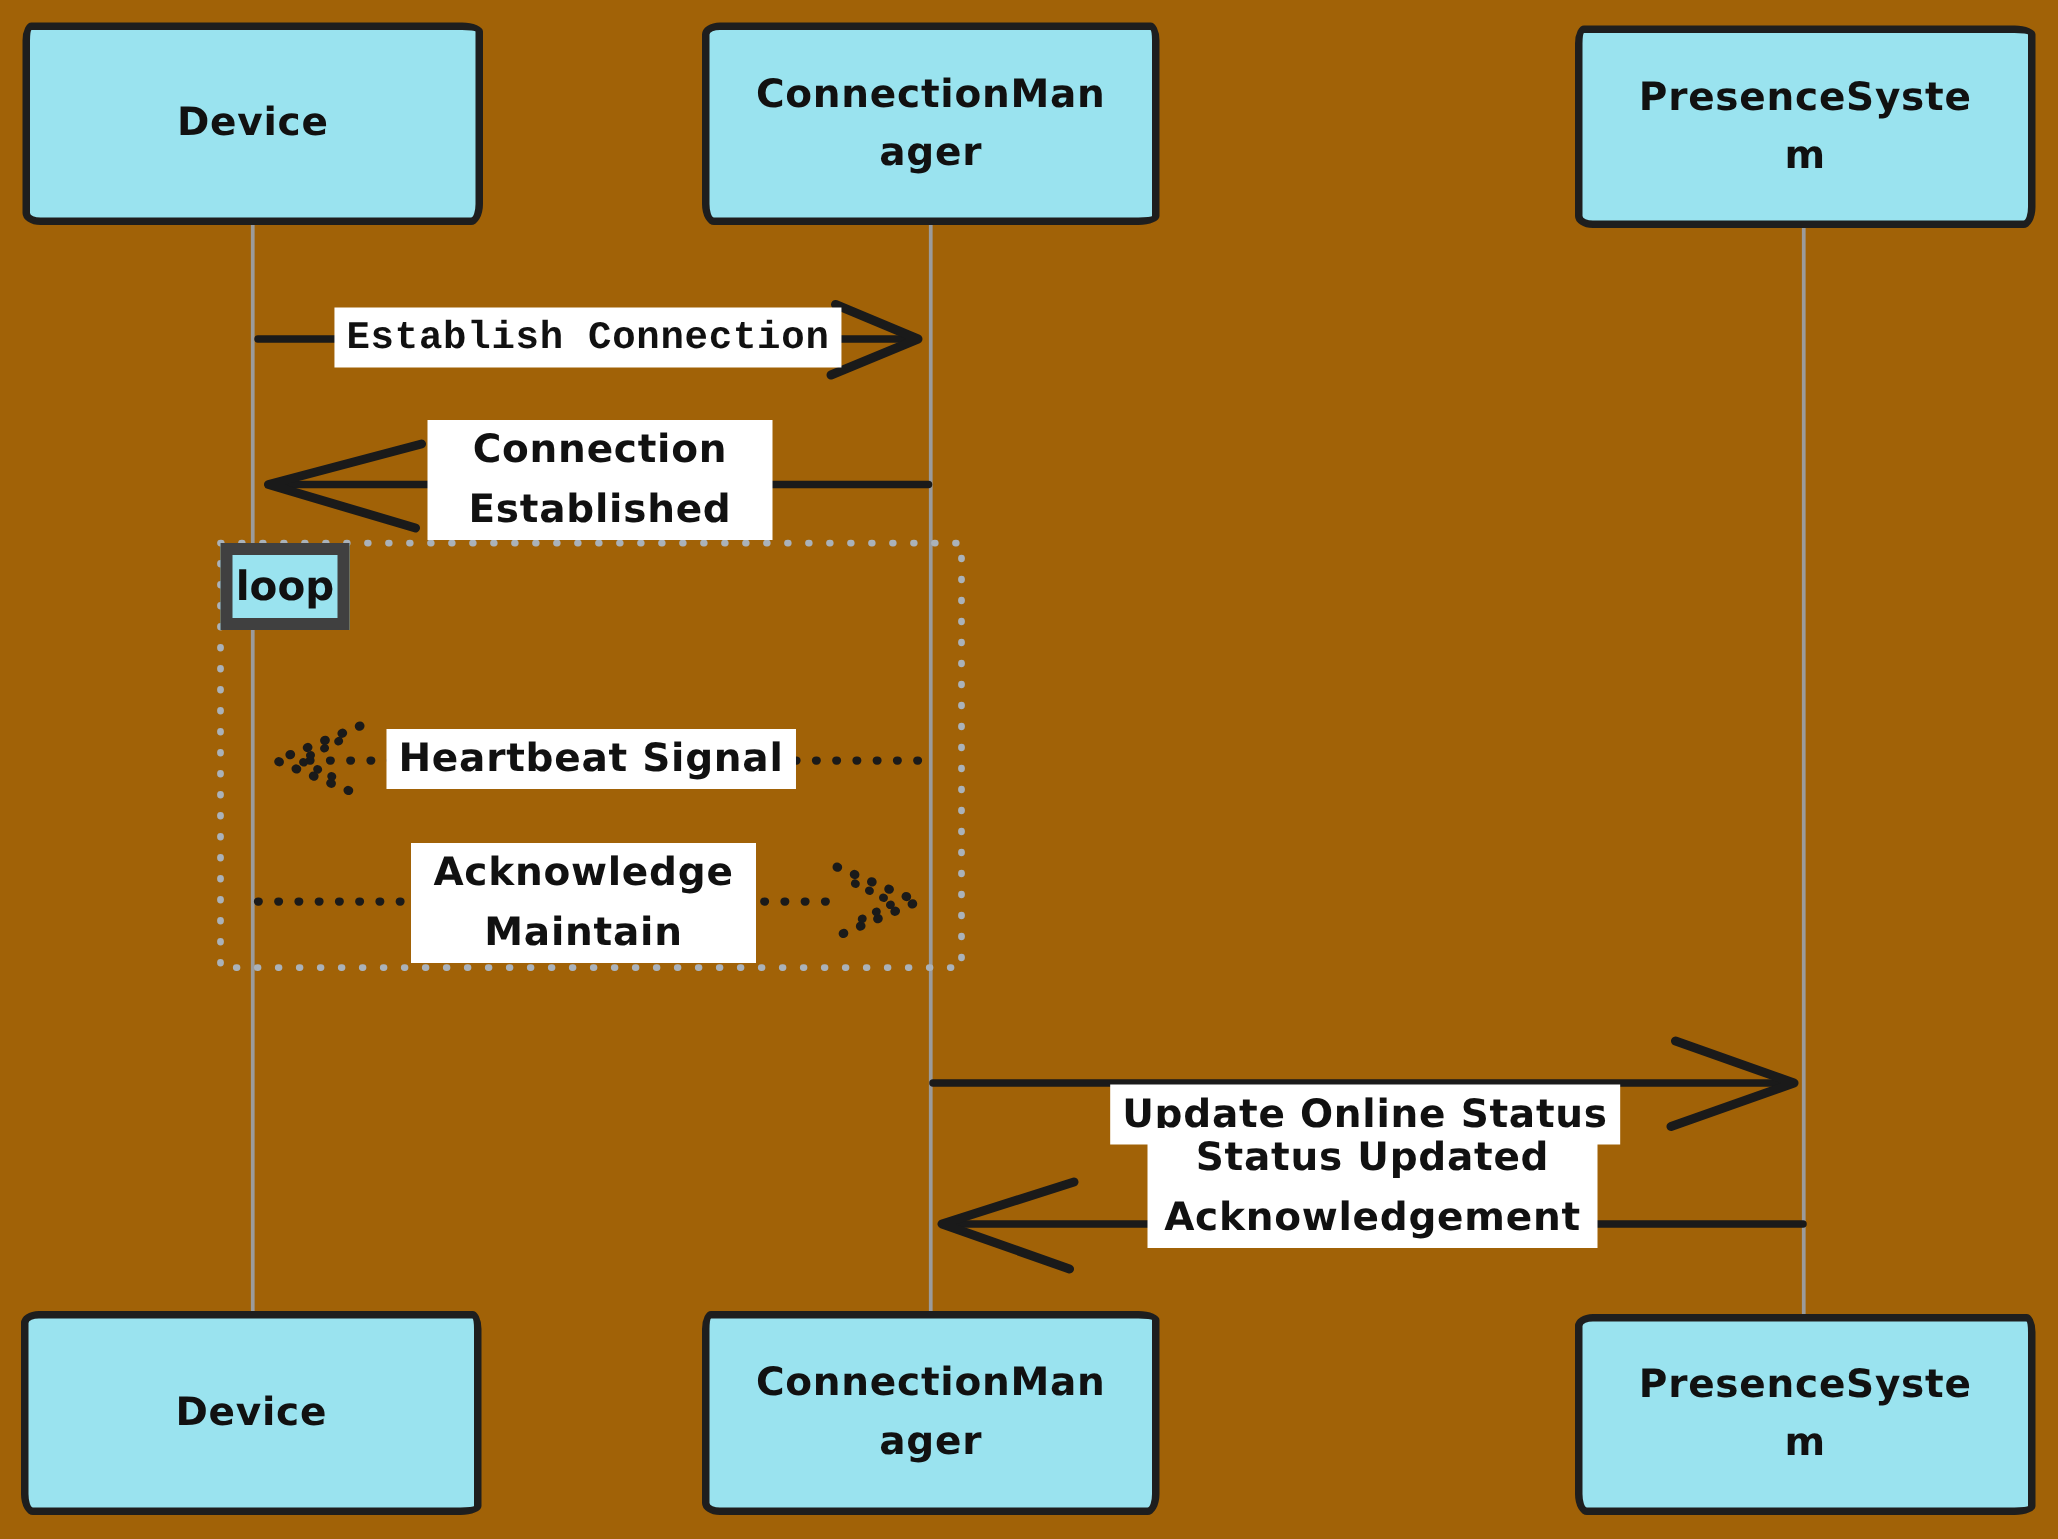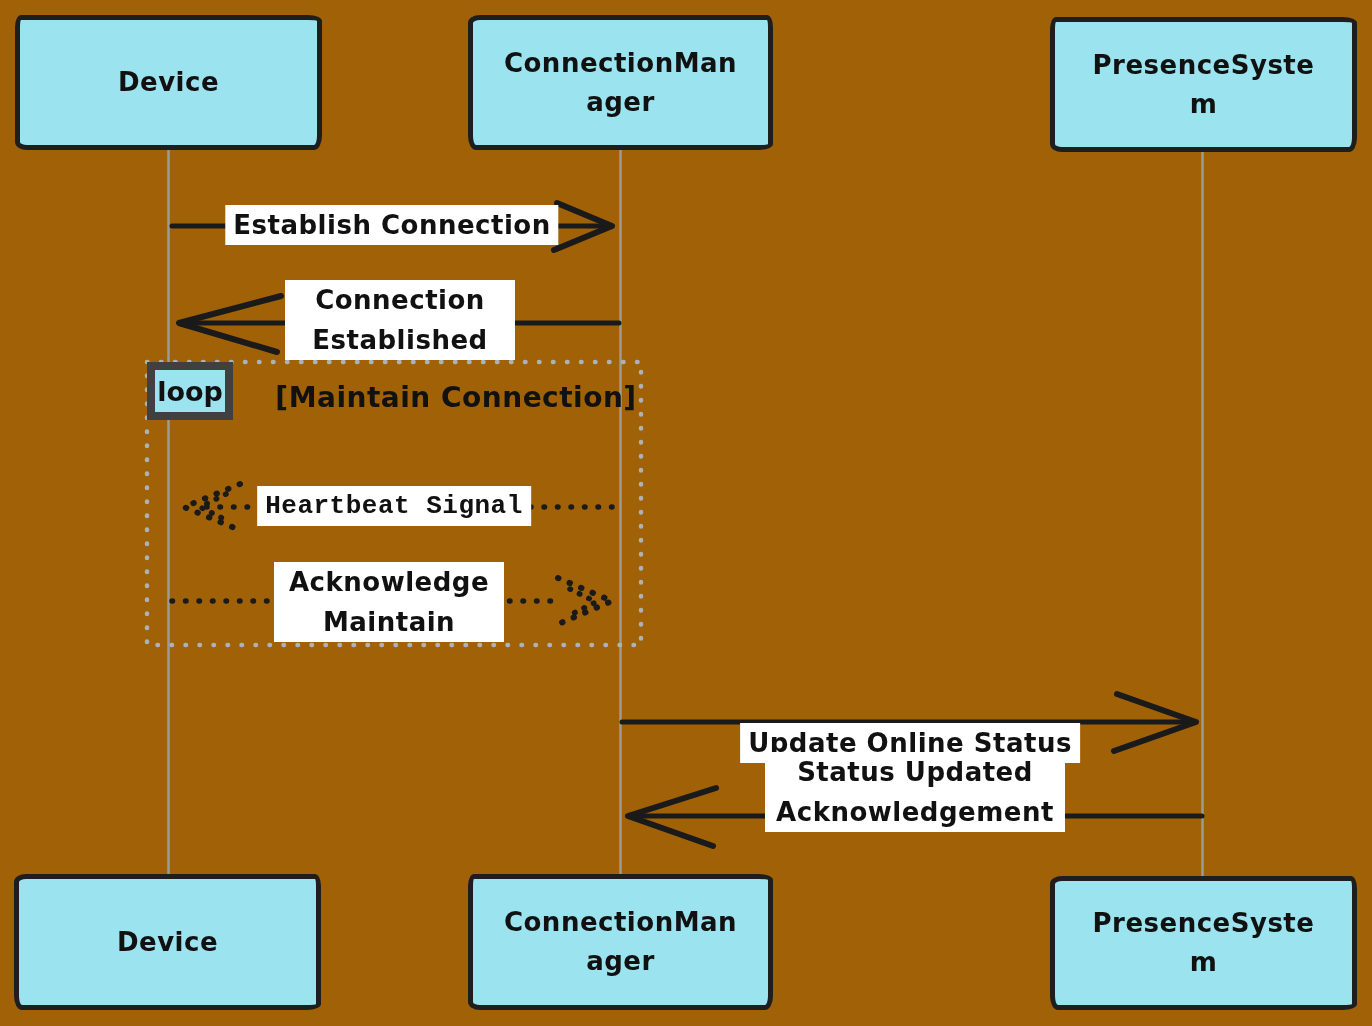--- a/index.html
+++ b/index.html
@@ -128,25 +128,24 @@
   <div class="actor r2" style="left:468px; top:15px; width:305px; height:135px;">
     <div class="lbl">ConnectionManager</div>
   </div>
   <div class="actor r1" style="left:1050px; top:17px; width:307px; height:135px;">
     <div class="lbl">PresenceSystem</div>
   </div>
 
   <div class="loop-operator">
     <span>loop</span>
   </div>
-  <div class="loop-condition" style="left:456px; top:397px;">[Maintain Connection]</div>
 
-  <div class="msg-label" style="left:392px; top:225px;">Establish Connection</div>
+  <div class="msg-label" style="left:392px; top:225px;font-family:Liberation Mono, monospace;">Establish Connection</div>
   <div class="msg-label wrap w230" style="left:400px; top:320px;">Connection Established</div>
-  <div class="msg-label" style="left:394px; top:506px;font-family:Liberation Mono, monospace;">Heartbeat Signal</div>
+  <div class="msg-label" style="left:394px; top:506px;">Heartbeat Signal</div>
   <div class="msg-label wrap w230" style="left:389px; top:602px;">Acknowledge Maintain</div>
   <div class="msg-label" style="left:910px; top:717px;margin-top:26px;">Update Online Status</div>
   <div class="msg-label wrap w300" style="left:915px; top:792px;">Status Updated Acknowledgement</div>
 
   <div class="actor r2" style="left:14px; top:874px; width:307px; height:136px;">
     <div class="lbl">Device</div>
   </div>
   <div class="actor r1" style="left:468px; top:874px; width:305px; height:136px;">
     <div class="lbl">ConnectionManager</div>
   </div>

